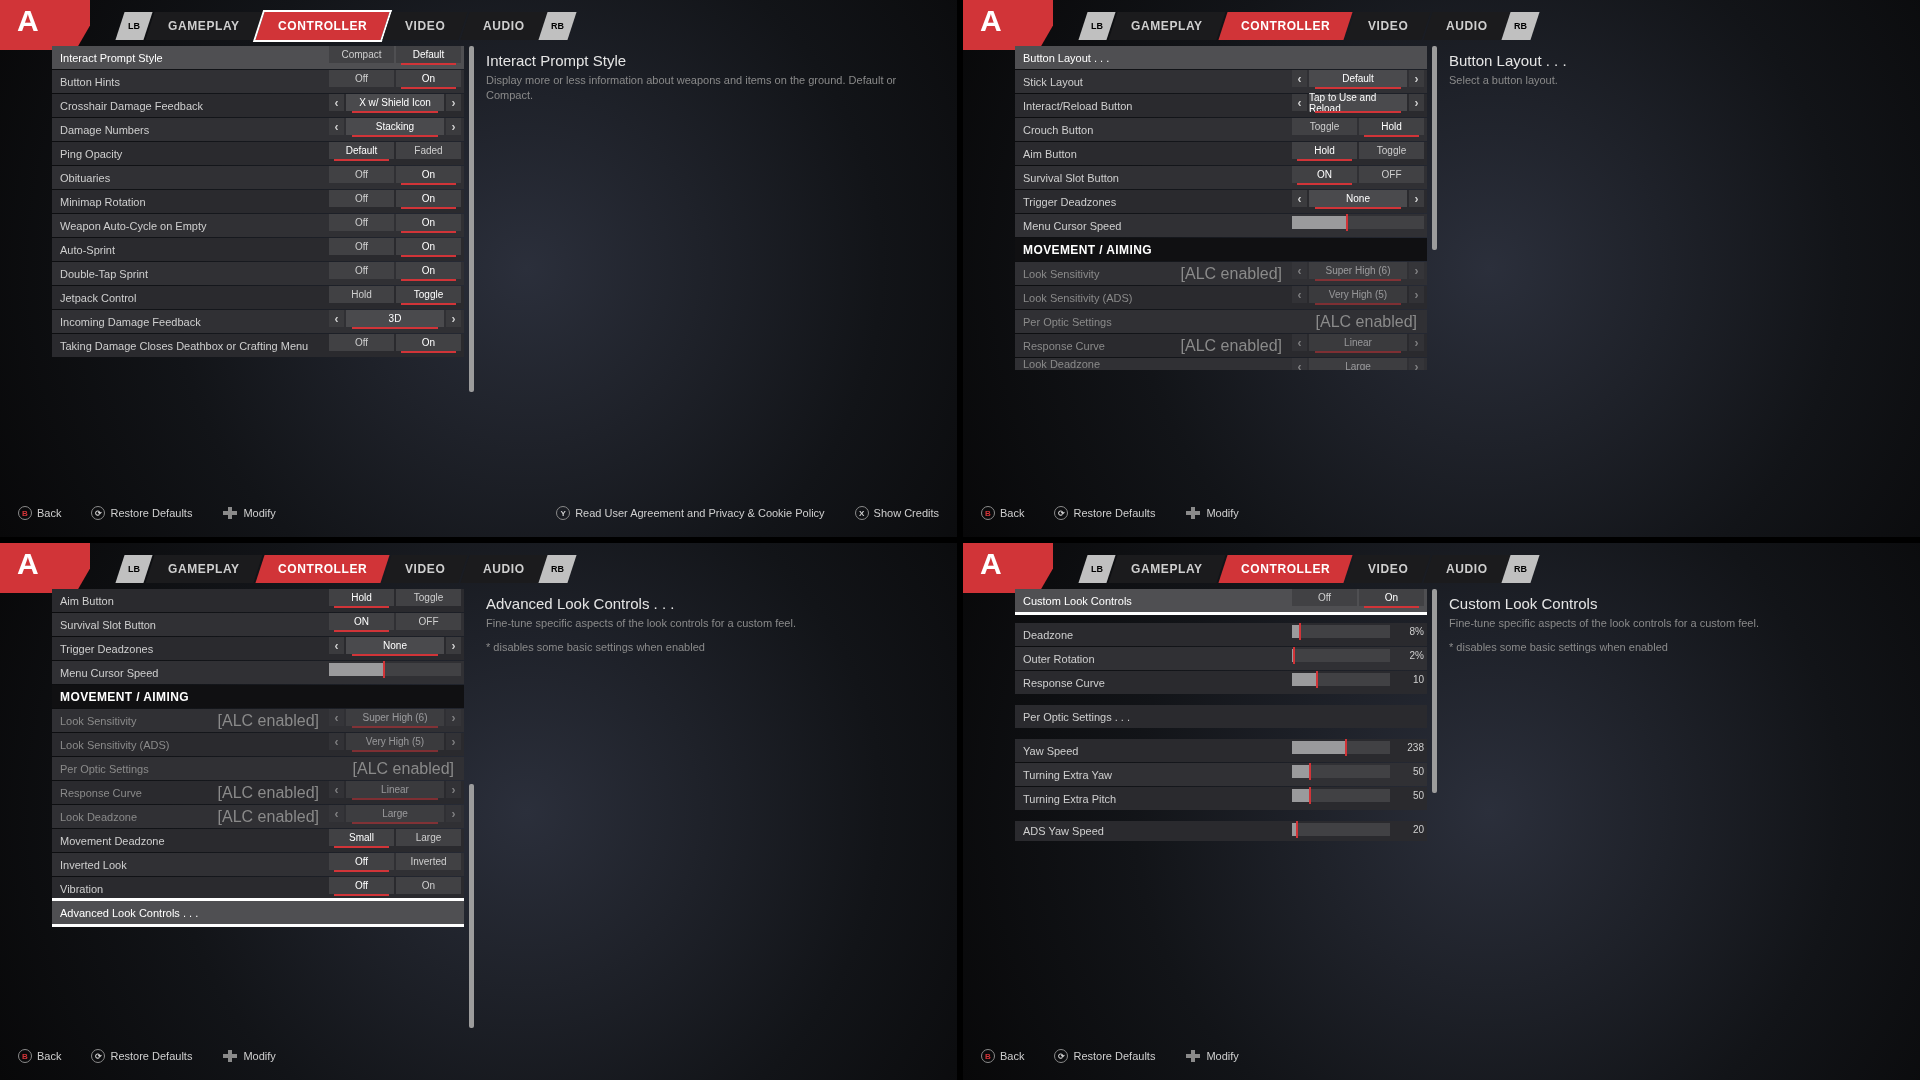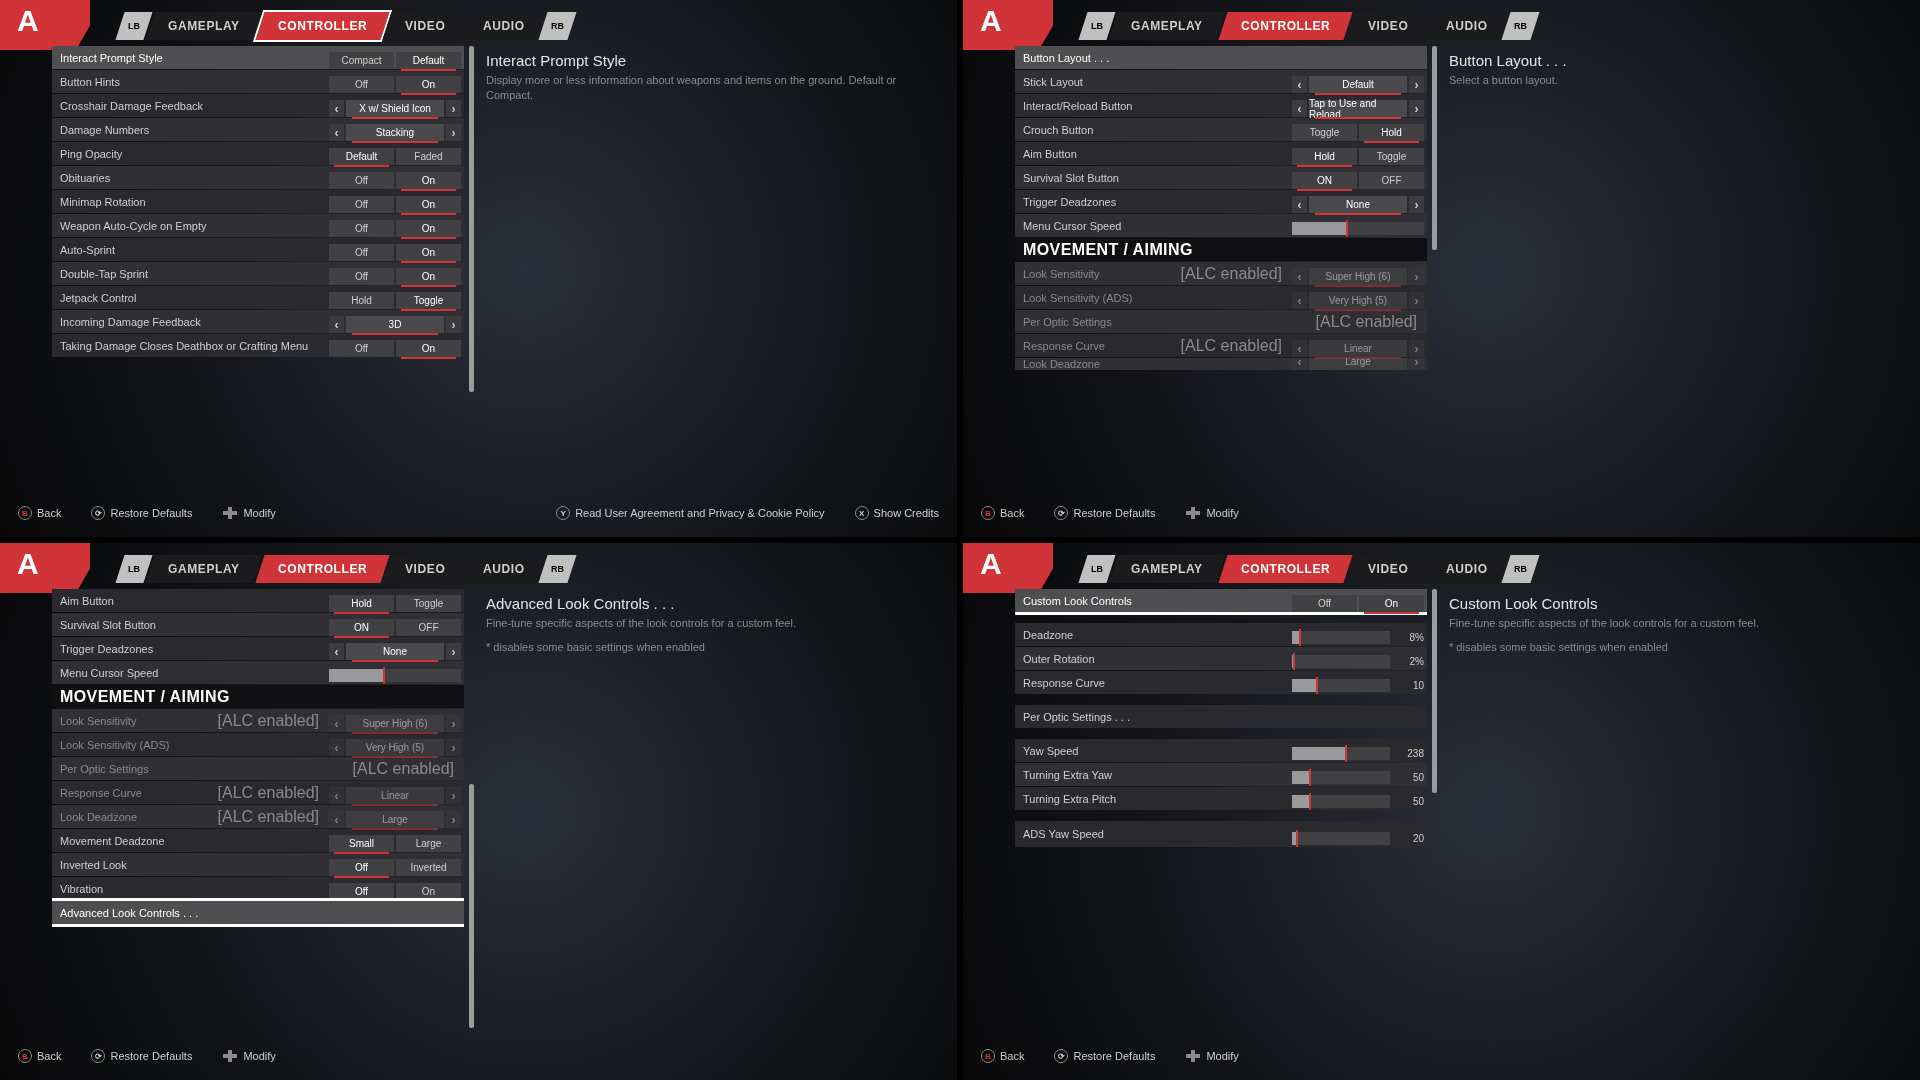--- a/index.html
+++ b/index.html
@@ -41,26 +41,26 @@
   
   .main{position:absolute;top:46px;left:52px;right:34px;bottom:48px;display:flex;gap:14px;}
   .settings-col{position:relative;flex:0 0 412px;display:flex;flex-direction:column;}
   .list{position:relative;flex:1;overflow:hidden;}
   .scrollbar{position:absolute;top:0;right:-10px;width:5px;height:100%;background:transparent;}
   .scroll-thumb{position:absolute;left:0;width:5px;background:#9c9c9c;border-radius:2px;}
 
   .row{height:23px;display:flex;align-items:center;background:var(--row);margin-bottom:1px;padding-left:8px;color:var(--txt);font-size:11px;}
   .row:nth-child(even){background:var(--row-alt);}
   .row.selected{background:var(--row-active);color:#fff;}
-  .row.section{background:var(--row-header);color:#fff;font-weight:700;font-size:16px;letter-spacing:0.4px;}
+  .row.section{background:var(--row-header);color:#fff;font-weight:700;font-size:12px;letter-spacing:0.4px;}
   .row.disabled{color:var(--txt-dim);}
   .row.highlight{outline:3px solid #fff;outline-offset:0;position:relative;z-index:2;}
   .row .label{flex:1;}
   .row .tag{font-size:16px;color:var(--txt-dim);margin-right:10px;}
-  .row .ctrl{flex:0 0 135px;height:100%;display:flex;align-items:flex-end;}
+  .row .ctrl{flex:0 0 135px;height:100%;display:flex;align-items:flex-start;}
 
   
   .tg{display:flex;width:100%;height:17px;gap:2px;padding-right:3px;}
   .tg .opt{flex:1;background:#414144;display:flex;align-items:center;justify-content:center;font-size:10px;color:var(--txt);position:relative;}
   .tg .opt.sel{color:#fff;}
   .tg .opt.sel::after{content:"";position:absolute;bottom:-2px;left:8%;right:8%;height:2px;background:var(--red);}
 
   
   .stp{display:flex;width:100%;height:17px;padding-right:3px;}
   .stp .arr{flex:0 0 15px;background:#3b3b3e;color:var(--txt);display:flex;align-items:center;justify-content:center;font-size:12px;font-weight:700;}
@@ -781,21 +781,21 @@
       <div class="ctrl">
               <div class="sld">
       <div class="track">
                   <div class="fill" style="width:18%"></div>
                 </div>
       <div class="num">50</div>
     </div>
             </div>
     </div>
           <div style="height:10px"></div>
-          <div class="row" style="height:26px;overflow:hidden;">
+          <div class="row" style="height:20px;overflow:hidden;">
       <span class="label">ADS Yaw Speed</span>
 
       <div class="ctrl">
               <div class="sld">
       <div class="track">
                   <div class="fill" style="width:5%"></div>
                 </div>
       <div class="num">20</div>
     </div>
             </div>

